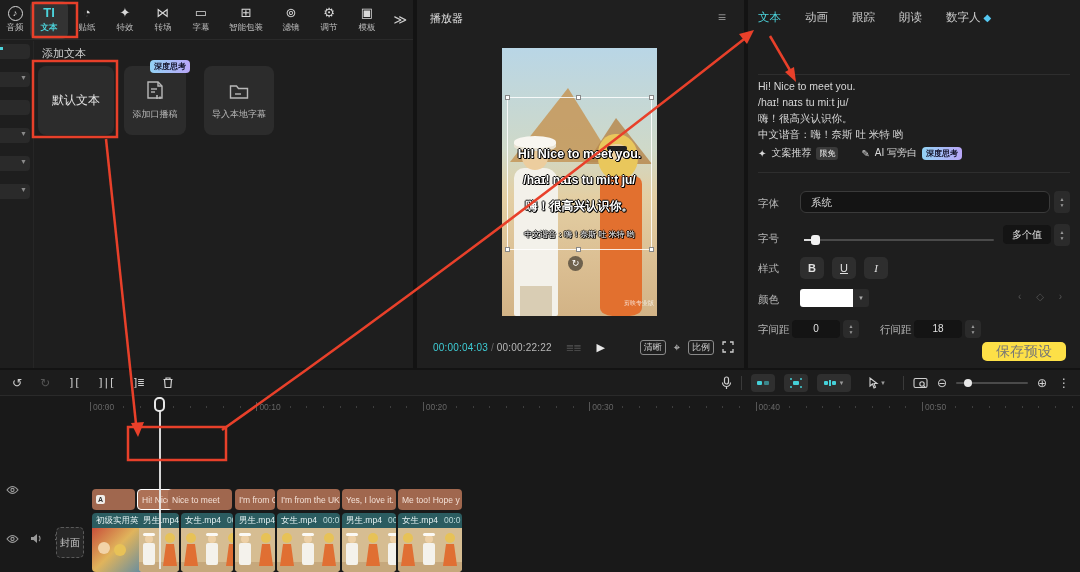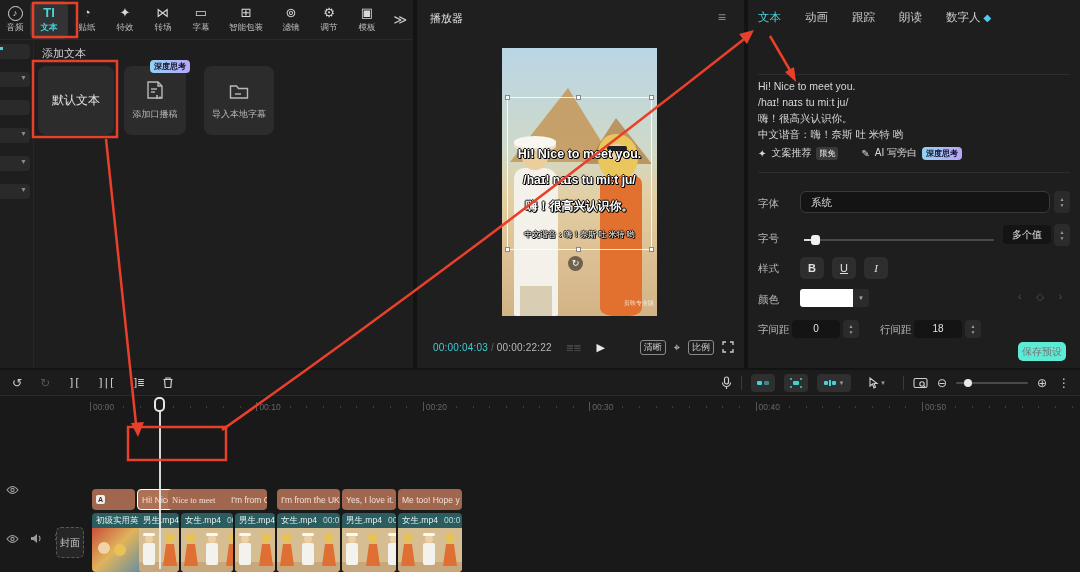--- a/index.html
+++ b/index.html
@@ -94,21 +94,21 @@
   .stepper { position:absolute; width:16px; height:22px; background:#2b2b2b; border-radius:4px; display:flex; flex-direction:column; align-items:center; justify-content:center; color:#9a9a9a; font-size:5px; line-height:5px; gap:1px; }
   #size-track { position:absolute; left:56px; top:239px; width:190px; height:2px; background:#4a4a4a; border-radius:1px; }
   #size-fill { position:absolute; left:0; top:0; width:10px; height:2px; background:#dcdcdc; }
   #size-handle { position:absolute; left:7px; top:-4px; width:9px; height:10px; background:#f2f2f2; border-radius:3px; }
   #size-value { position:absolute; left:255px; top:225px; width:48px; height:19px; background:#141414; border-radius:4px; font-size:10px; color:#e2e2e2; text-align:center; line-height:19px; }
   .style-btn { position:absolute; top:257px; width:24px; height:22px; background:#2e2e2e; border-radius:5px; color:#e0e0e0; font-size:11px; text-align:center; line-height:22px; }
   #color-swatch { position:absolute; left:52px; top:289px; width:53px; height:18px; background:#fff; border-radius:3px 0 0 3px; }
   #color-chevron { position:absolute; left:105px; top:289px; width:16px; height:18px; background:#2b2b2b; border-radius:0 3px 3px 0; color:#aaa; font-size:6px; text-align:center; line-height:18px; }
   #keyframe-nav { position:absolute; right:12px; top:291px; color:#555; font-size:10px; letter-spacing:6px; }
   .spin-box { position:absolute; top:320px; height:18px; background:#141414; border-radius:4px; font-size:10px; color:#e0e0e0; text-align:center; line-height:18px; }
-  #save-preset { position:absolute; right:14px; top:342px; width:48px; height:19px; background:#5eead4; border-radius:5px; color:#767676; font-size:10px; text-align:center; line-height:19px; }
+  #save-preset { position:absolute; right:14px; top:342px; width:84px; height:19px; background:#fde047; border-radius:5px; color:#767676; font-size:14px; text-align:center; line-height:19px; }
 
   
   #timeline { position:absolute; left:0; top:370px; width:1080px; height:202px; background:#191919; }
   #tl-toolbar { position:absolute; left:0; top:0; width:1080px; height:26px; background:#1c1c1c; border-bottom:1px solid #2a2a2a; display:flex; align-items:center; }
   .tl-icn { color:#cfcfcf; font-size:12px; margin-left:18px; }
   .tl-icn.dim { color:#555; }
   .tl-icn.mono { font-family:"DejaVu Sans Mono",monospace; font-size:11px; letter-spacing:-1px; }
   .tl-right { display:flex; align-items:center; margin-left:auto; margin-right:10px; gap:9px; }
   .tool-btn { width:24px; height:18px; background:#2f2f2f; border-radius:4px; display:flex; align-items:center; justify-content:center; gap:1px; }
   .tool-btn svg { display:block; }
@@ -502,24 +502,24 @@
     </div>
 
     <div id="tracks">
         <div class="tclip" style="left: 92px; width: 43px;">
           <span class="tclip-icn">A</span>
           <span>每天1分</span>
         </div>
         <div class="tclip selected" style="left: 137px; width: 43px;">
           <span>Hi! Nice t</span>
         </div>
-        <div class="tclip" style="left: 168px; width: 64px; font-family: Liberation Serif, serif;">
+        <div class="tclip" style="left: 168px; width: 64px;">
           <span>Nice to meet</span>
         </div>
-        <div class="tclip" style="left: 227px; width: 40px;">
+        <div class="tclip" style="left: 235px; width: 40px;">
           <span>I'm from C</span>
         </div>
         <div class="tclip" style="left: 277px; width: 63px;">
           <span>I'm from the UK</span>
         </div>
         <div class="tclip" style="left: 342px; width: 54px;">
           <span>Yes, I love it.</span>
         </div>
         <div class="tclip" style="left: 398px; width: 64px;">
           <span>Me too! Hope y</span>

